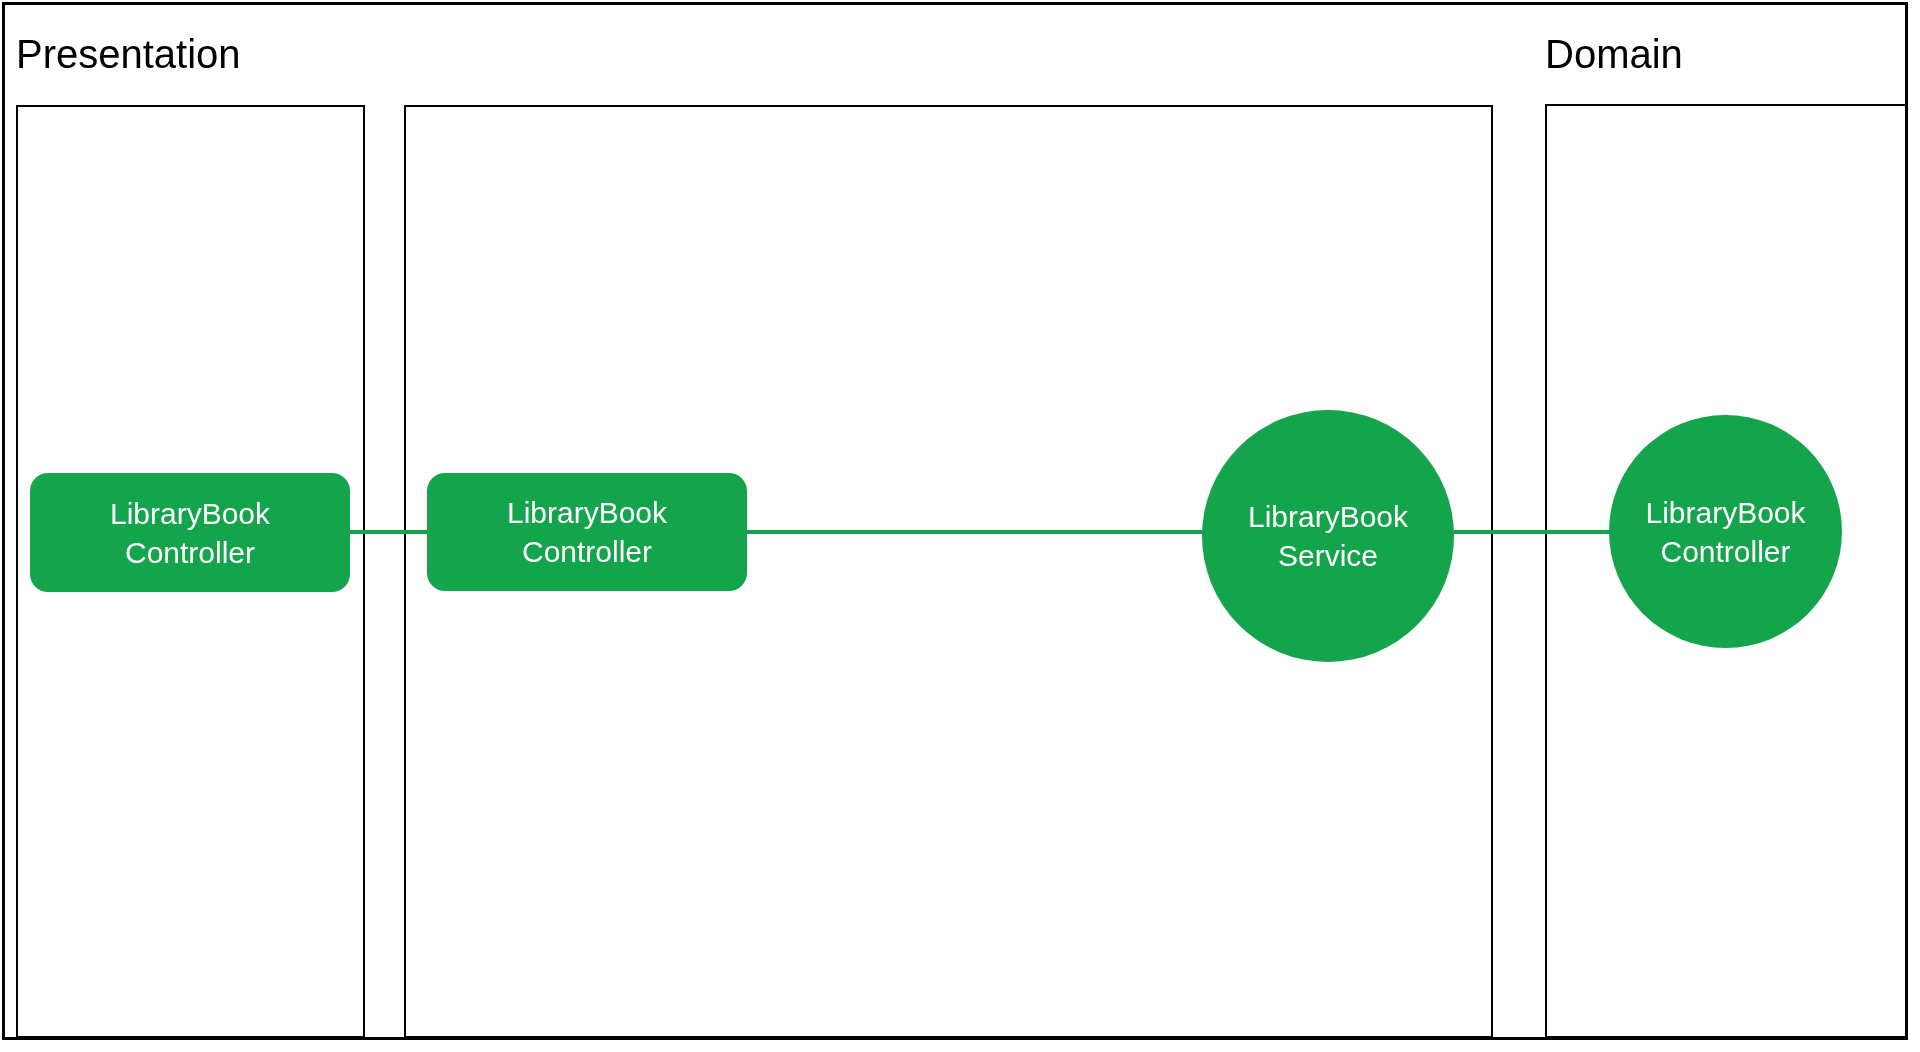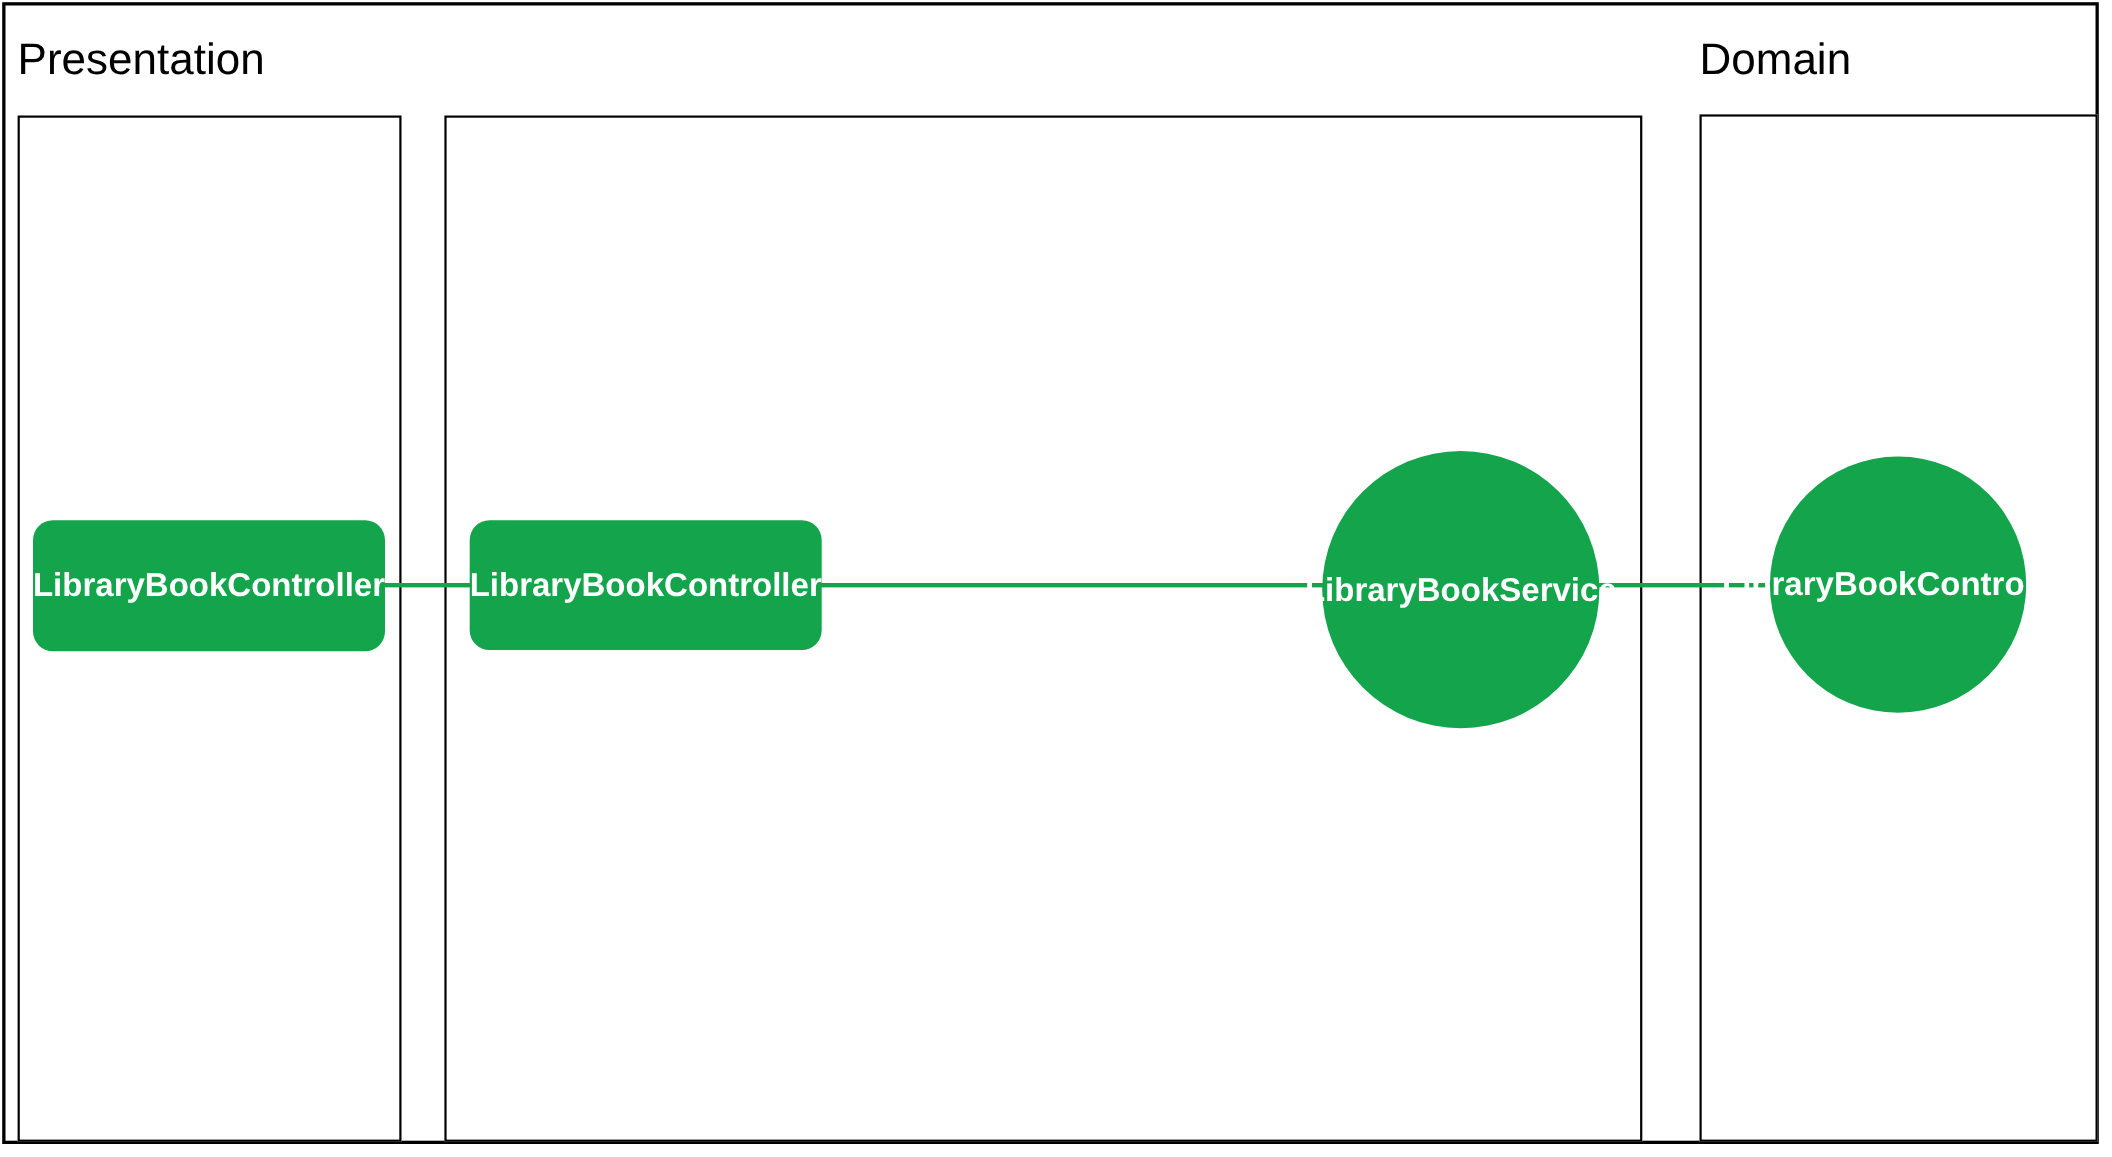--- a/index.html
+++ b/index.html
@@ -58,28 +58,27 @@
   .connector-a { left: 350px;  width: 78px;  }
   .connector-b { left: 746px;  width: 457px; }
   .connector-c { left: 1453px; width: 157px; }
 
   
   .node {
     position: absolute;
     background: var(--accent-green, #14A44C);
     color: #ffffff;
     display: flex;
-    flex-direction: row;
+    flex-direction: column;
     align-items: center;
     justify-content: center;
     text-align: center;
     font-size: 30px;
     line-height: 39px;
     z-index: 3;
-    font-weight: bold;
   }
   .node-rounded { border-radius: 18px; }
   .node-circle  { border-radius: 50%; }
 
   .node-presentation-controller { left: 30px;   top: 473px; width: 320px; height: 119px; }
   .node-application-controller  { left: 427px;  top: 473px; width: 320px; height: 118px; }
   .node-service                 { left: 1202px; top: 410px; width: 252px; height: 252px; }
   .node-repository              { left: 1609px; top: 415px; width: 233px; height: 233px; }
 
   .node-line { display: block; }

